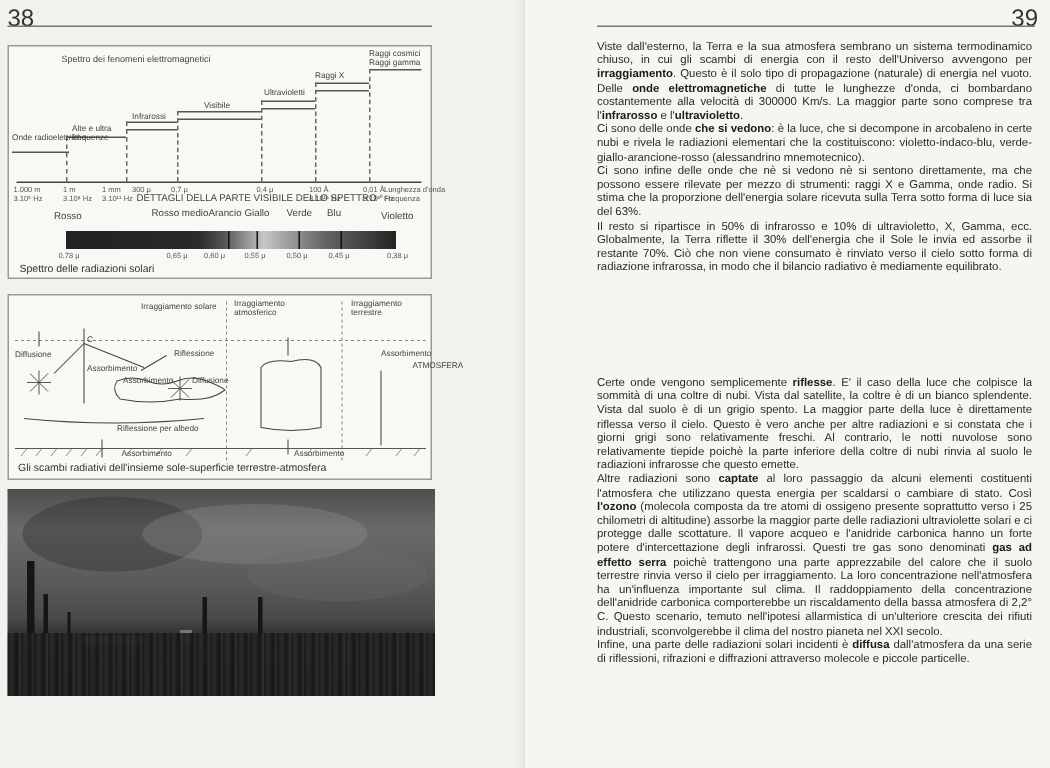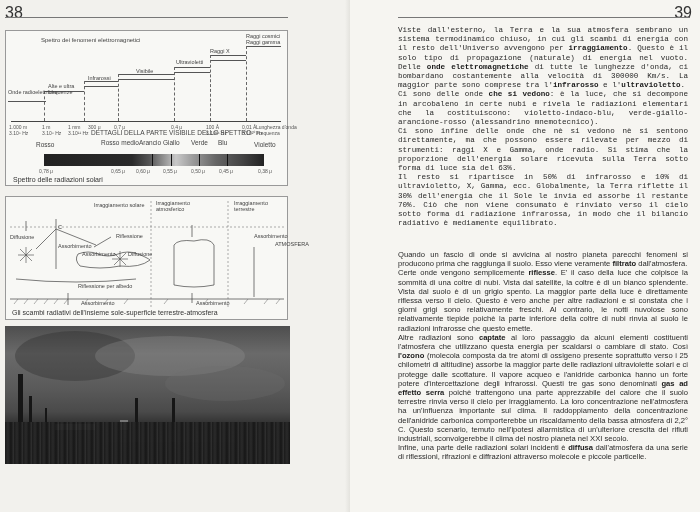--- a/index.html
+++ b/index.html
@@ -199,27 +199,26 @@
     <div class="ground"></div>
   </div>
 </div>
 
 <div class="gutter"></div>
 
 <div class="page page-right">
   <div class="page-num" style="right:8px;">39</div>
   <div class="rule" style="left:48px; width:292px;"></div>
 
-  <div class="body-text" style="top:26px;font-family:Liberation Mono, monospace;">
+  <div class="body-text" style="top:26px;">
     <p><span>Viste dall'esterno, la Terra e la sua atmosfera sembrano un sistema termodinamico chiuso, in cui gli scambi di energia con il resto dell'Universo avvengono per </span><b>irraggiamento</b><span>. Questo è il solo tipo di propagazione (naturale) di energia nel vuoto. Delle </span><b>onde elettromagnetiche</b><span> di tutte le lunghezze d'onda, ci bombardano costantemente alla velocità di 300000 Km/s. La maggior parte sono comprese tra l'</span><b>infrarosso</b><span> e l'</span><b>ultravioletto</b><span>.</span></p>
     <p><span>Ci sono delle onde </span><b>che si vedono</b><span>: è la luce, che si decompone in arcobaleno in certe nubi e rivela le radiazioni elementari che la costituiscono: violetto-indaco-blu, verde-giallo-arancione-rosso (alessandrino mnemotecnico).</span></p>
     <p><span>Ci sono infine delle onde che nè si vedono nè si sentono direttamente, ma che possono essere rilevate per mezzo di strumenti: raggi X e Gamma, onde radio. Si stima che la proporzione dell'energia solare ricevuta sulla Terra sotto forma di luce sia del 63%.</span></p>
     <p><span>Il resto si ripartisce in 50% di infrarosso e 10% di ultravioletto, X, Gamma, ecc. Globalmente, la Terra riflette il 30% dell'energia che il Sole le invia ed assorbe il restante 70%. Ciò che non viene consumato è rinviato verso il cielo sotto forma di radiazione infrarossa, in modo che il bilancio radiativo è mediamente equilibrato.</span></p>
   </div>
 
 
   <div class="body-text" style="top:250px;">
-    <p><span>Quando un fascio di onde si avvicina al nostro pianeta parecchi fenomeni si producono prima che raggiunga il suolo. Esso viene veramente </span><b>filtrato</b><span> dall'atmosfera.</span></p>
     <p><span>Certe onde vengono semplicemente </span><b>riflesse</b><span>. E' il caso della luce che colpisce la sommità di una coltre di nubi. Vista dal satellite, la coltre è di un bianco splendente. Vista dal suolo è di un grigio spento. La maggior parte della luce è direttamente riflessa verso il cielo. Questo è vero anche per altre radiazioni e si constata che i giorni grigi sono relativamente freschi. Al contrario, le notti nuvolose sono relativamente tiepide poichè la parte inferiore della coltre di nubi rinvia al suolo le radiazioni infrarosse che questo emette.</span></p>
     <p><span>Altre radiazioni sono </span><b>captate</b><span> al loro passaggio da alcuni elementi costituenti l'atmosfera che utilizzano questa energia per scaldarsi o cambiare di stato. Così </span><b>l'ozono</b><span> (molecola composta da tre atomi di ossigeno presente soprattutto verso i 25 chilometri di altitudine) assorbe la maggior parte delle radiazioni ultraviolette solari e ci protegge dalle scottature. Il vapore acqueo e l'anidride carbonica hanno un forte potere d'intercettazione degli infrarossi. Questi tre gas sono denominati </span><b>gas ad effetto serra</b><span> poichè trattengono una parte apprezzabile del calore che il suolo terrestre rinvia verso il cielo per irraggiamento. La loro concentrazione nell'atmosfera ha un'influenza importante sul clima. Il raddoppiamento della concentrazione dell'anidride carbonica comporterebbe un riscaldamento della bassa atmosfera di 2,2° C. Questo scenario, temuto nell'ipotesi allarmistica di un'ulteriore crescita dei rifiuti industriali, sconvolgerebbe il clima del nostro pianeta nel XXI secolo.</span></p>
     <p><span>Infine, una parte delle radiazioni solari incidenti è </span><b>diffusa</b><span> dall'atmosfera da una serie di riflessioni, rifrazioni e diffrazioni attraverso molecole e piccole particelle.</span></p>
   </div>
 </div>
 
 </body></html>

